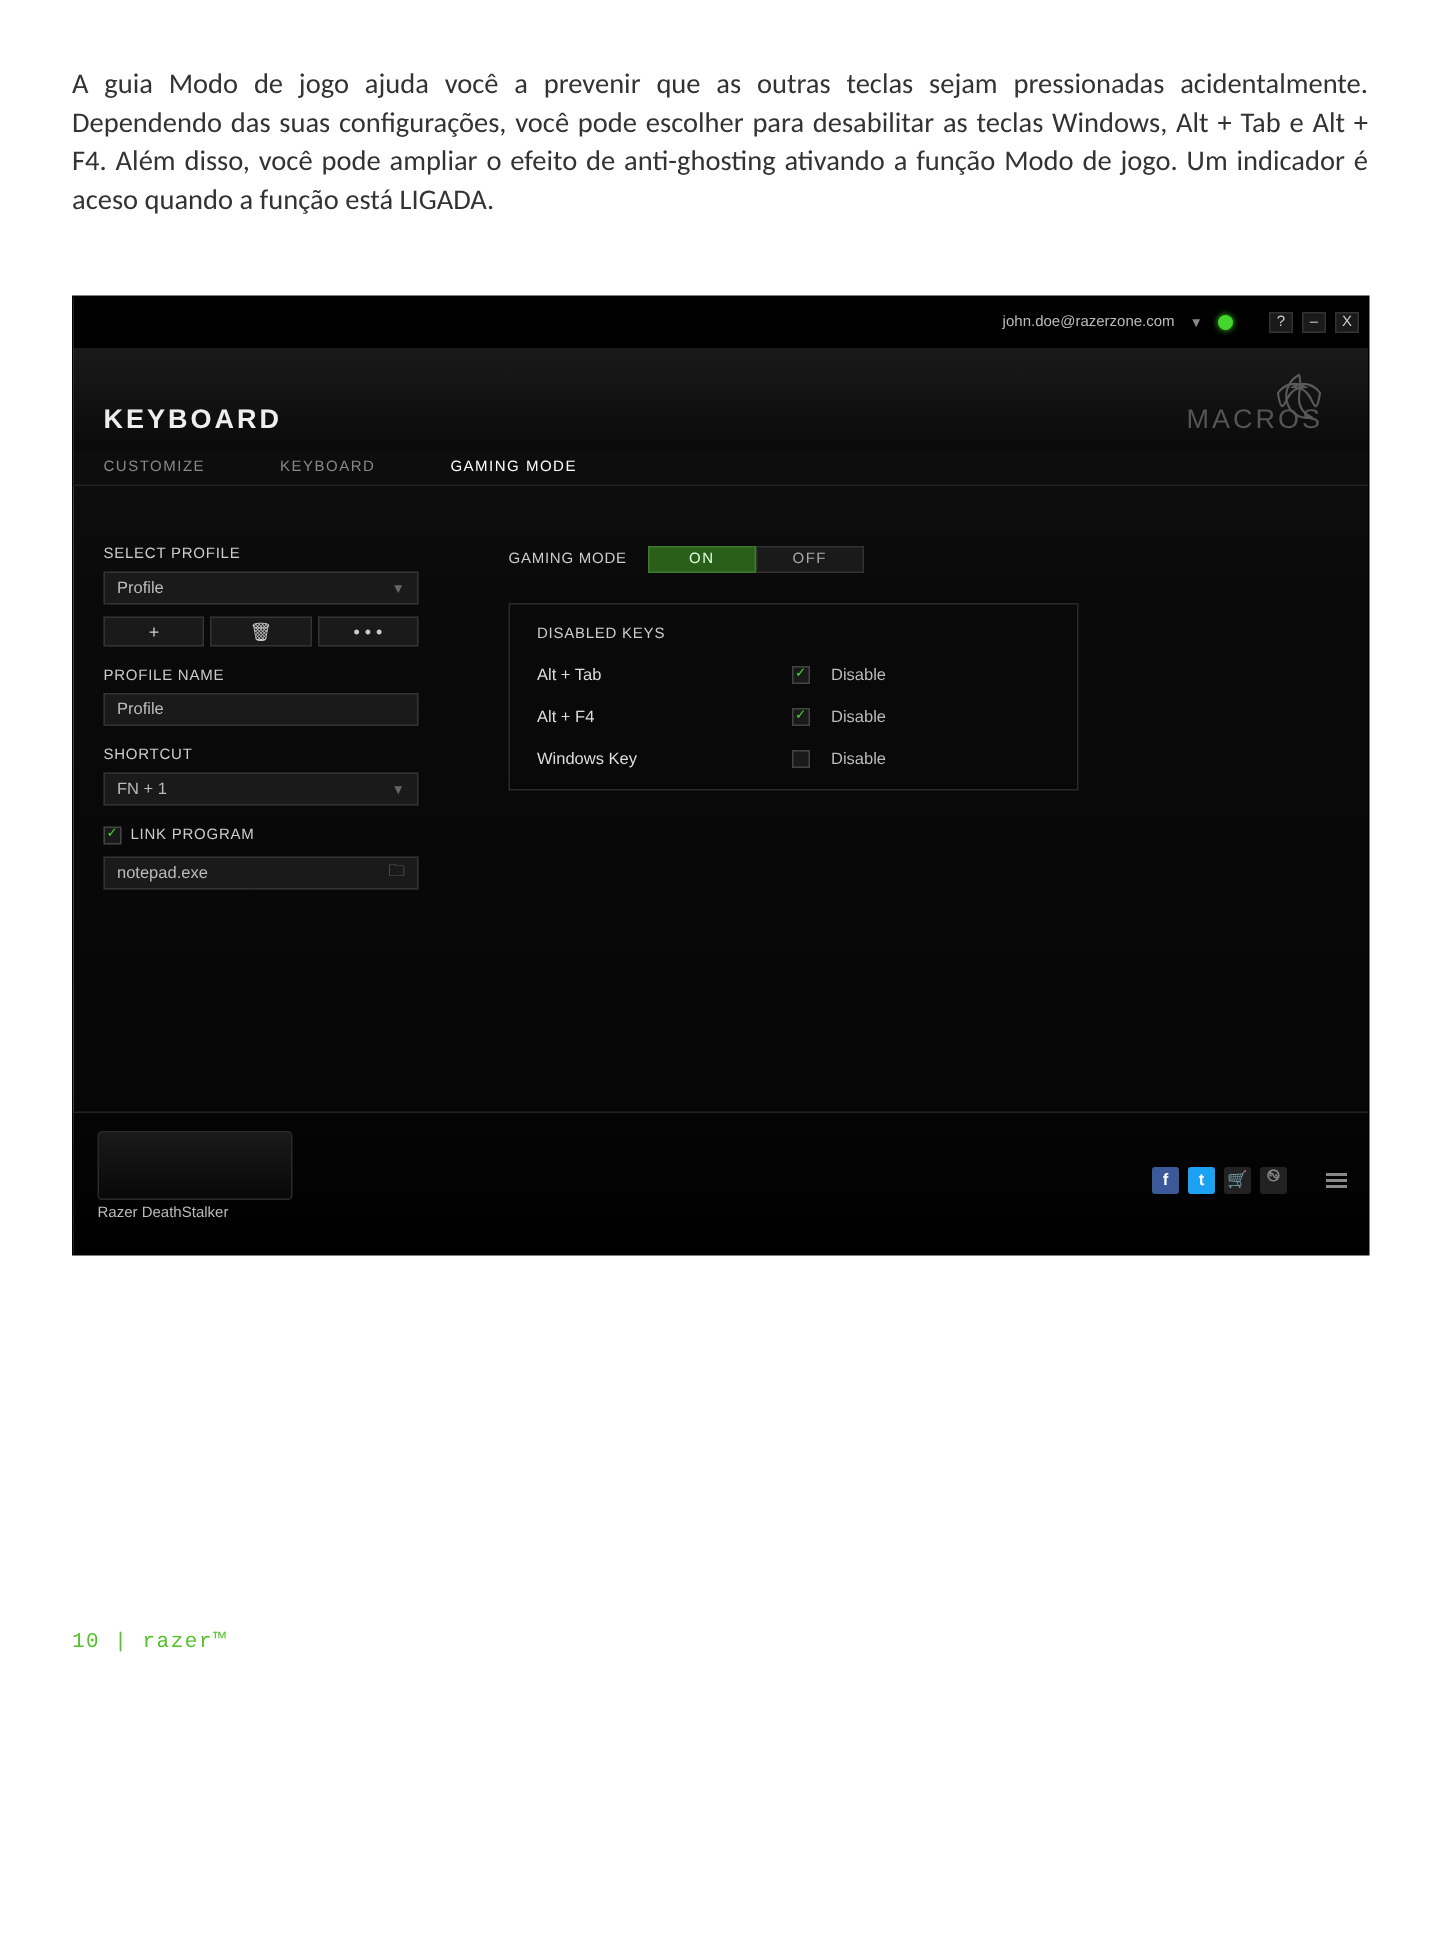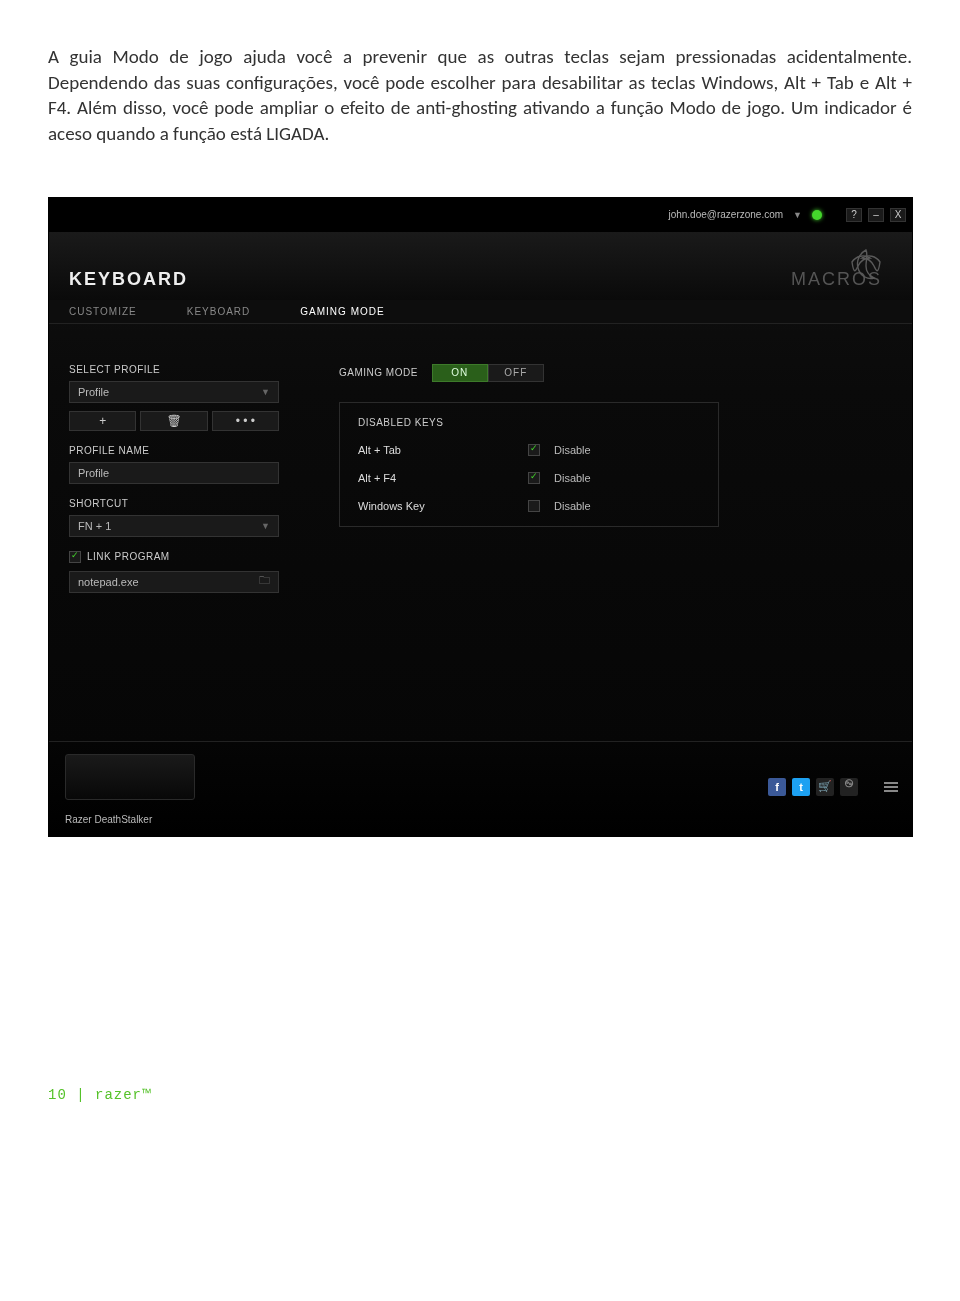--- a/index.html
+++ b/index.html
@@ -39,33 +39,33 @@
   .txt-in { width:100%; background:#1a1a1a; border:1px solid #333; height:22px; color:#bbb; padding:0 8px; font-size:11px; margin-bottom:14px; }
   .chk-row { display:flex; align-items:center; gap:6px; margin-bottom:8px; }
   .chk { width:12px; height:12px; background:#1a1a1a; border:1px solid #444; position:relative; }
   .chk.on::after { content:"✓"; color:#44d62c; font-size:9px; position:absolute; top:-2px; left:1px; }
   .link-lbl { font-size:10px; color:#ccc; letter-spacing:0.5px; }
   .file-row { background:#1a1a1a; border:1px solid #333; height:22px; display:flex; align-items:center; justify-content:space-between; padding:0 8px; font-size:11px; color:#bbb; margin-bottom:14px; }
   .icon-folder { color:#888; }
   .main-panel { flex:1; padding-left:60px; }
   .gm-row { display:flex; align-items:center; gap:14px; margin-bottom:20px; }
   .toggle { display:flex; }
-  .toggle .opt { width:56px; height:18px; display:flex; align-items:center; justify-content:center; font-size:10px; letter-spacing:1px; border:1px solid #333; cursor:pointer; }
+  .toggle .opt { width:72px; height:18px; display:flex; align-items:center; justify-content:center; font-size:10px; letter-spacing:1px; border:1px solid #333; cursor:pointer; }
   .toggle .on { background:#2a5f1a; color:#e0ffe0; border-color:#3d7a2a; }
   .toggle .off { background:#1a1a1a; color:#aaa; }
   .disabled-box { border:1px solid #2a2a2a; width:380px; padding:14px 18px; }
   .dk-title { font-size:10px; color:#ccc; letter-spacing:0.5px; margin-bottom:16px; }
   .dk-row { display:flex; align-items:center; margin-bottom:16px; }
   .dk-name { width:170px; font-size:11px; color:#ddd; }
   .dk-chk { width:12px; height:12px; background:#1a1a1a; border:1px solid #444; margin-right:14px; position:relative; cursor:pointer; }
   .dk-chk.on::after { content:"✓"; color:#44d62c; font-size:9px; position:absolute; top:-2px; left:1px; }
   .dk-dis { color:#bbb; font-size:11px; }
   .bottombar { position:absolute; bottom:0; left:0; right:0; height:95px; background:linear-gradient(#050505,#000); border-top:1px solid #222; }
   .kb-thumb { position:absolute; left:16px; top:12px; width:130px; height:46px; background:linear-gradient(#1a1a1a,#080808); border:1px solid #2a2a2a; border-radius:3px; }
-  .kb-name { position:absolute; left:16px; top:72px; font-size:10px; color:#bbb; }
+  .kb-name { position:absolute; left:16px; top:61px; font-size:10px; color:#bbb; }
   .social { position:absolute; right:14px; top:36px; display:flex; gap:6px; align-items:center; }
   .sicon { width:18px; height:18px; display:flex; align-items:center; justify-content:center; font-size:11px; font-weight:bold; border-radius:2px; cursor:pointer; }
   .sicon.fb { background:#3b5998; color:#fff; }
   .sicon.tw { background:#1da1f2; color:#fff; }
   .sicon.cart { background:#222; color:#ccc; }
   .sicon.snake { background:#222; color:#888; }
   .ham { margin-left:20px; cursor:pointer; }
   .ham div { width:14px; height:2px; background:#888; margin:2px 0; }
   .footer { padding: 250px 0 30px 48px; font-family: "Courier New", monospace; font-size:14px; color:#55c22a; letter-spacing:1px; }
 </style>

